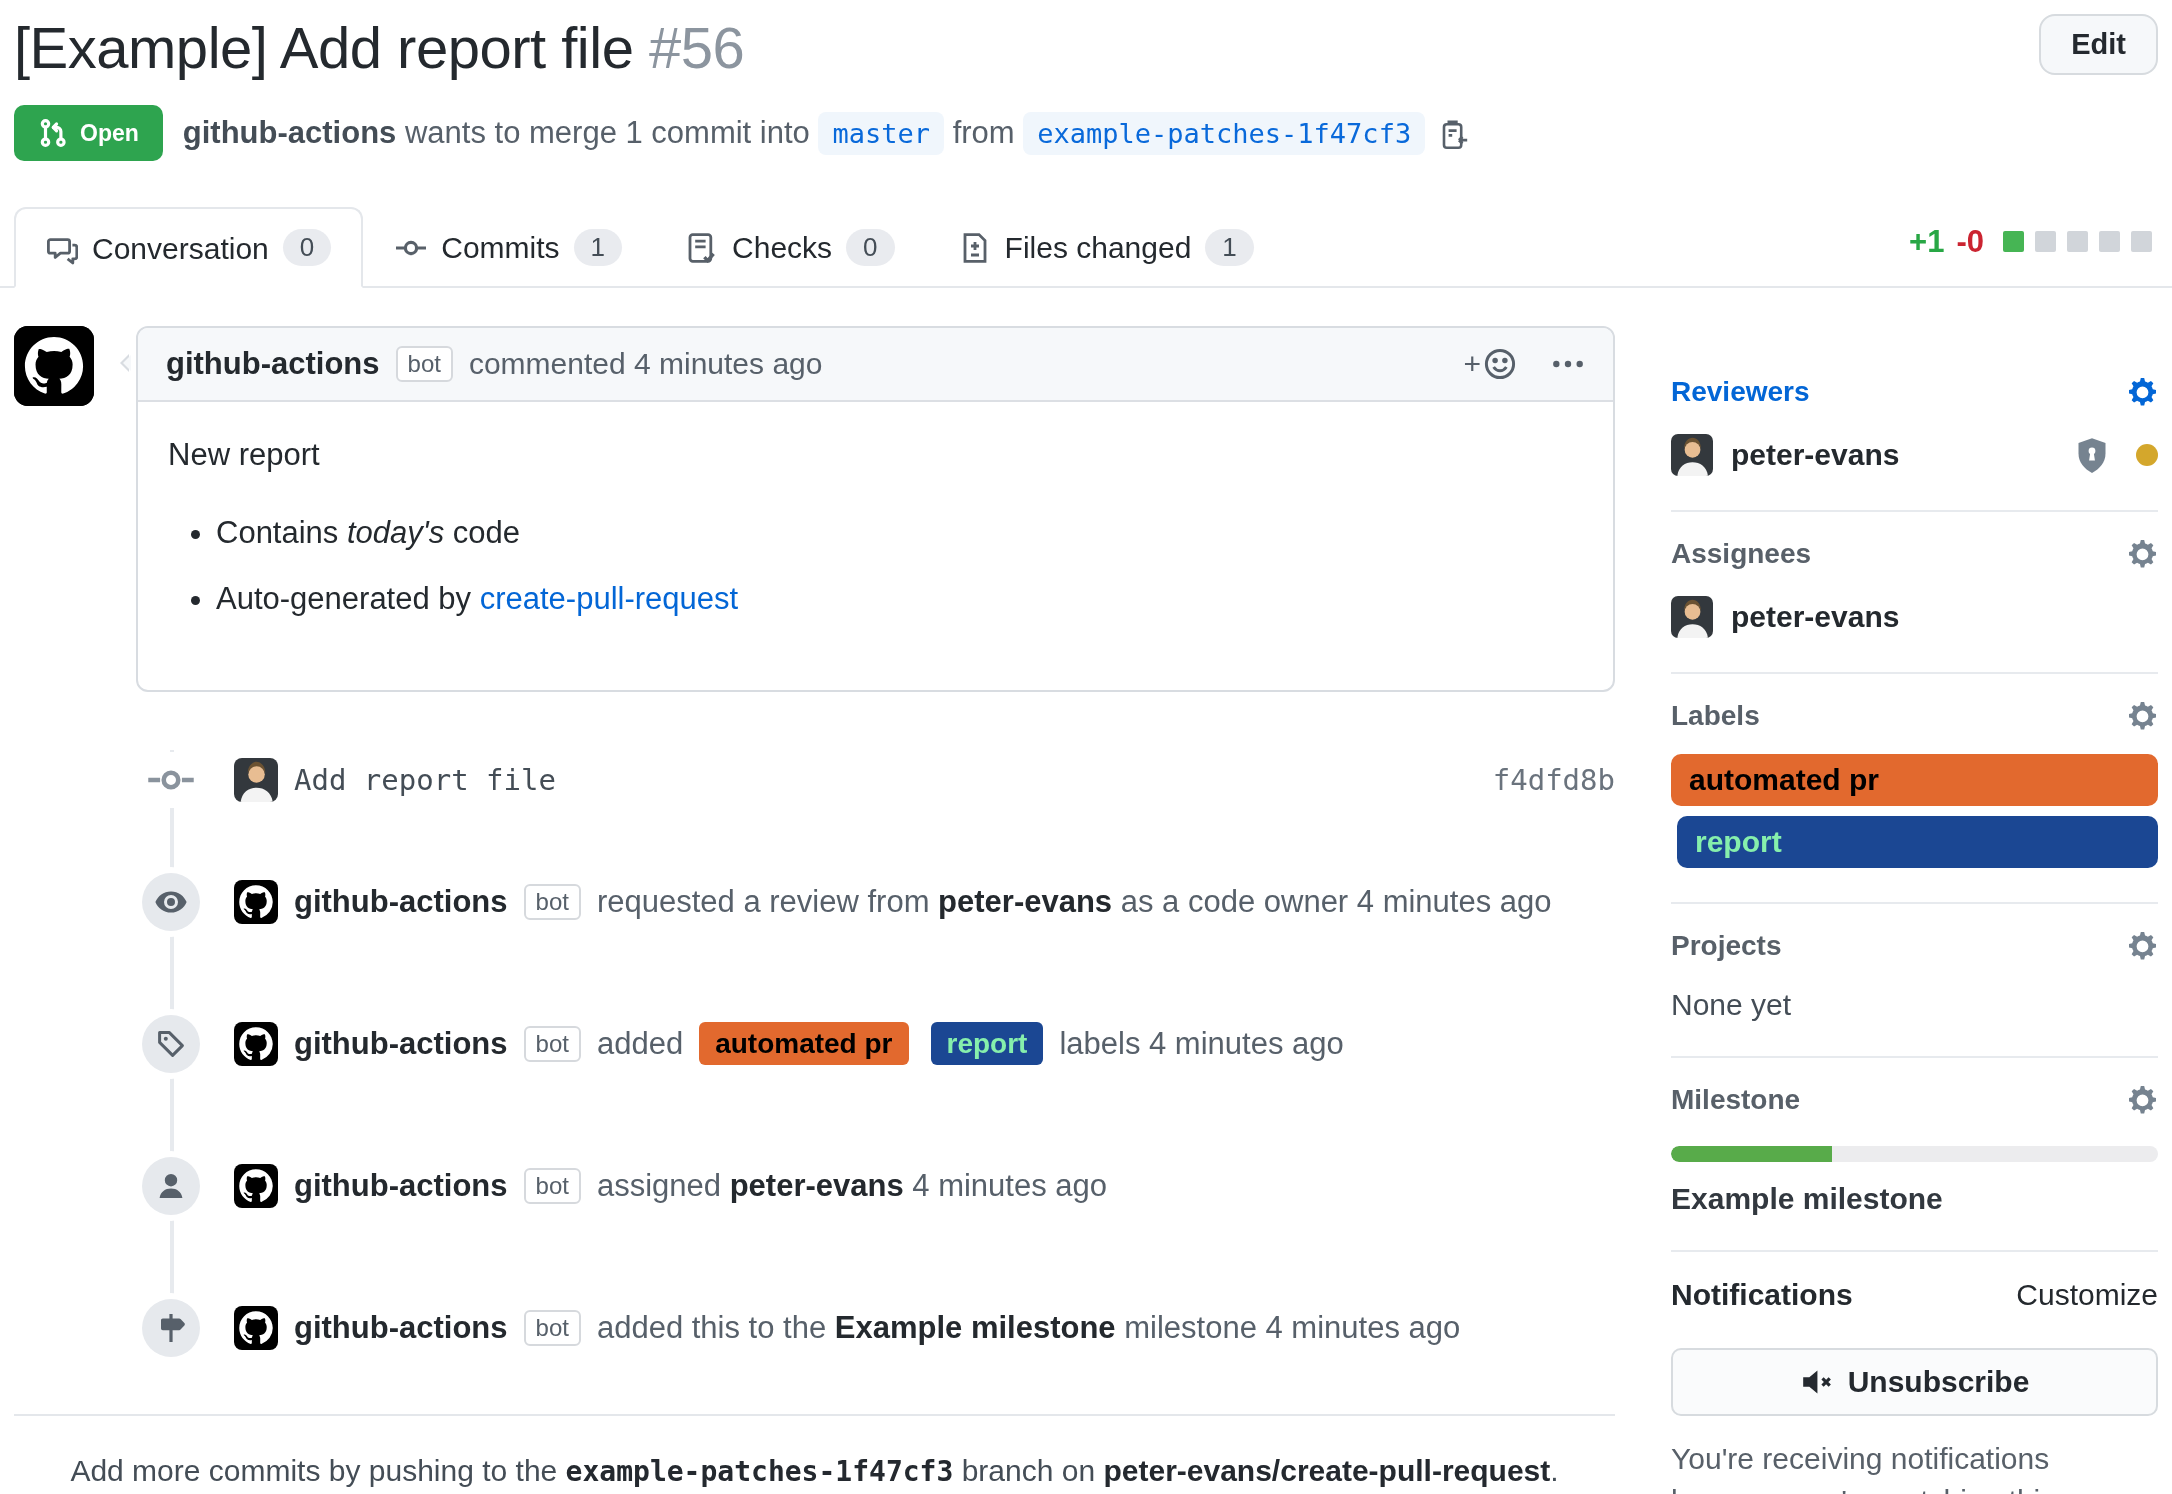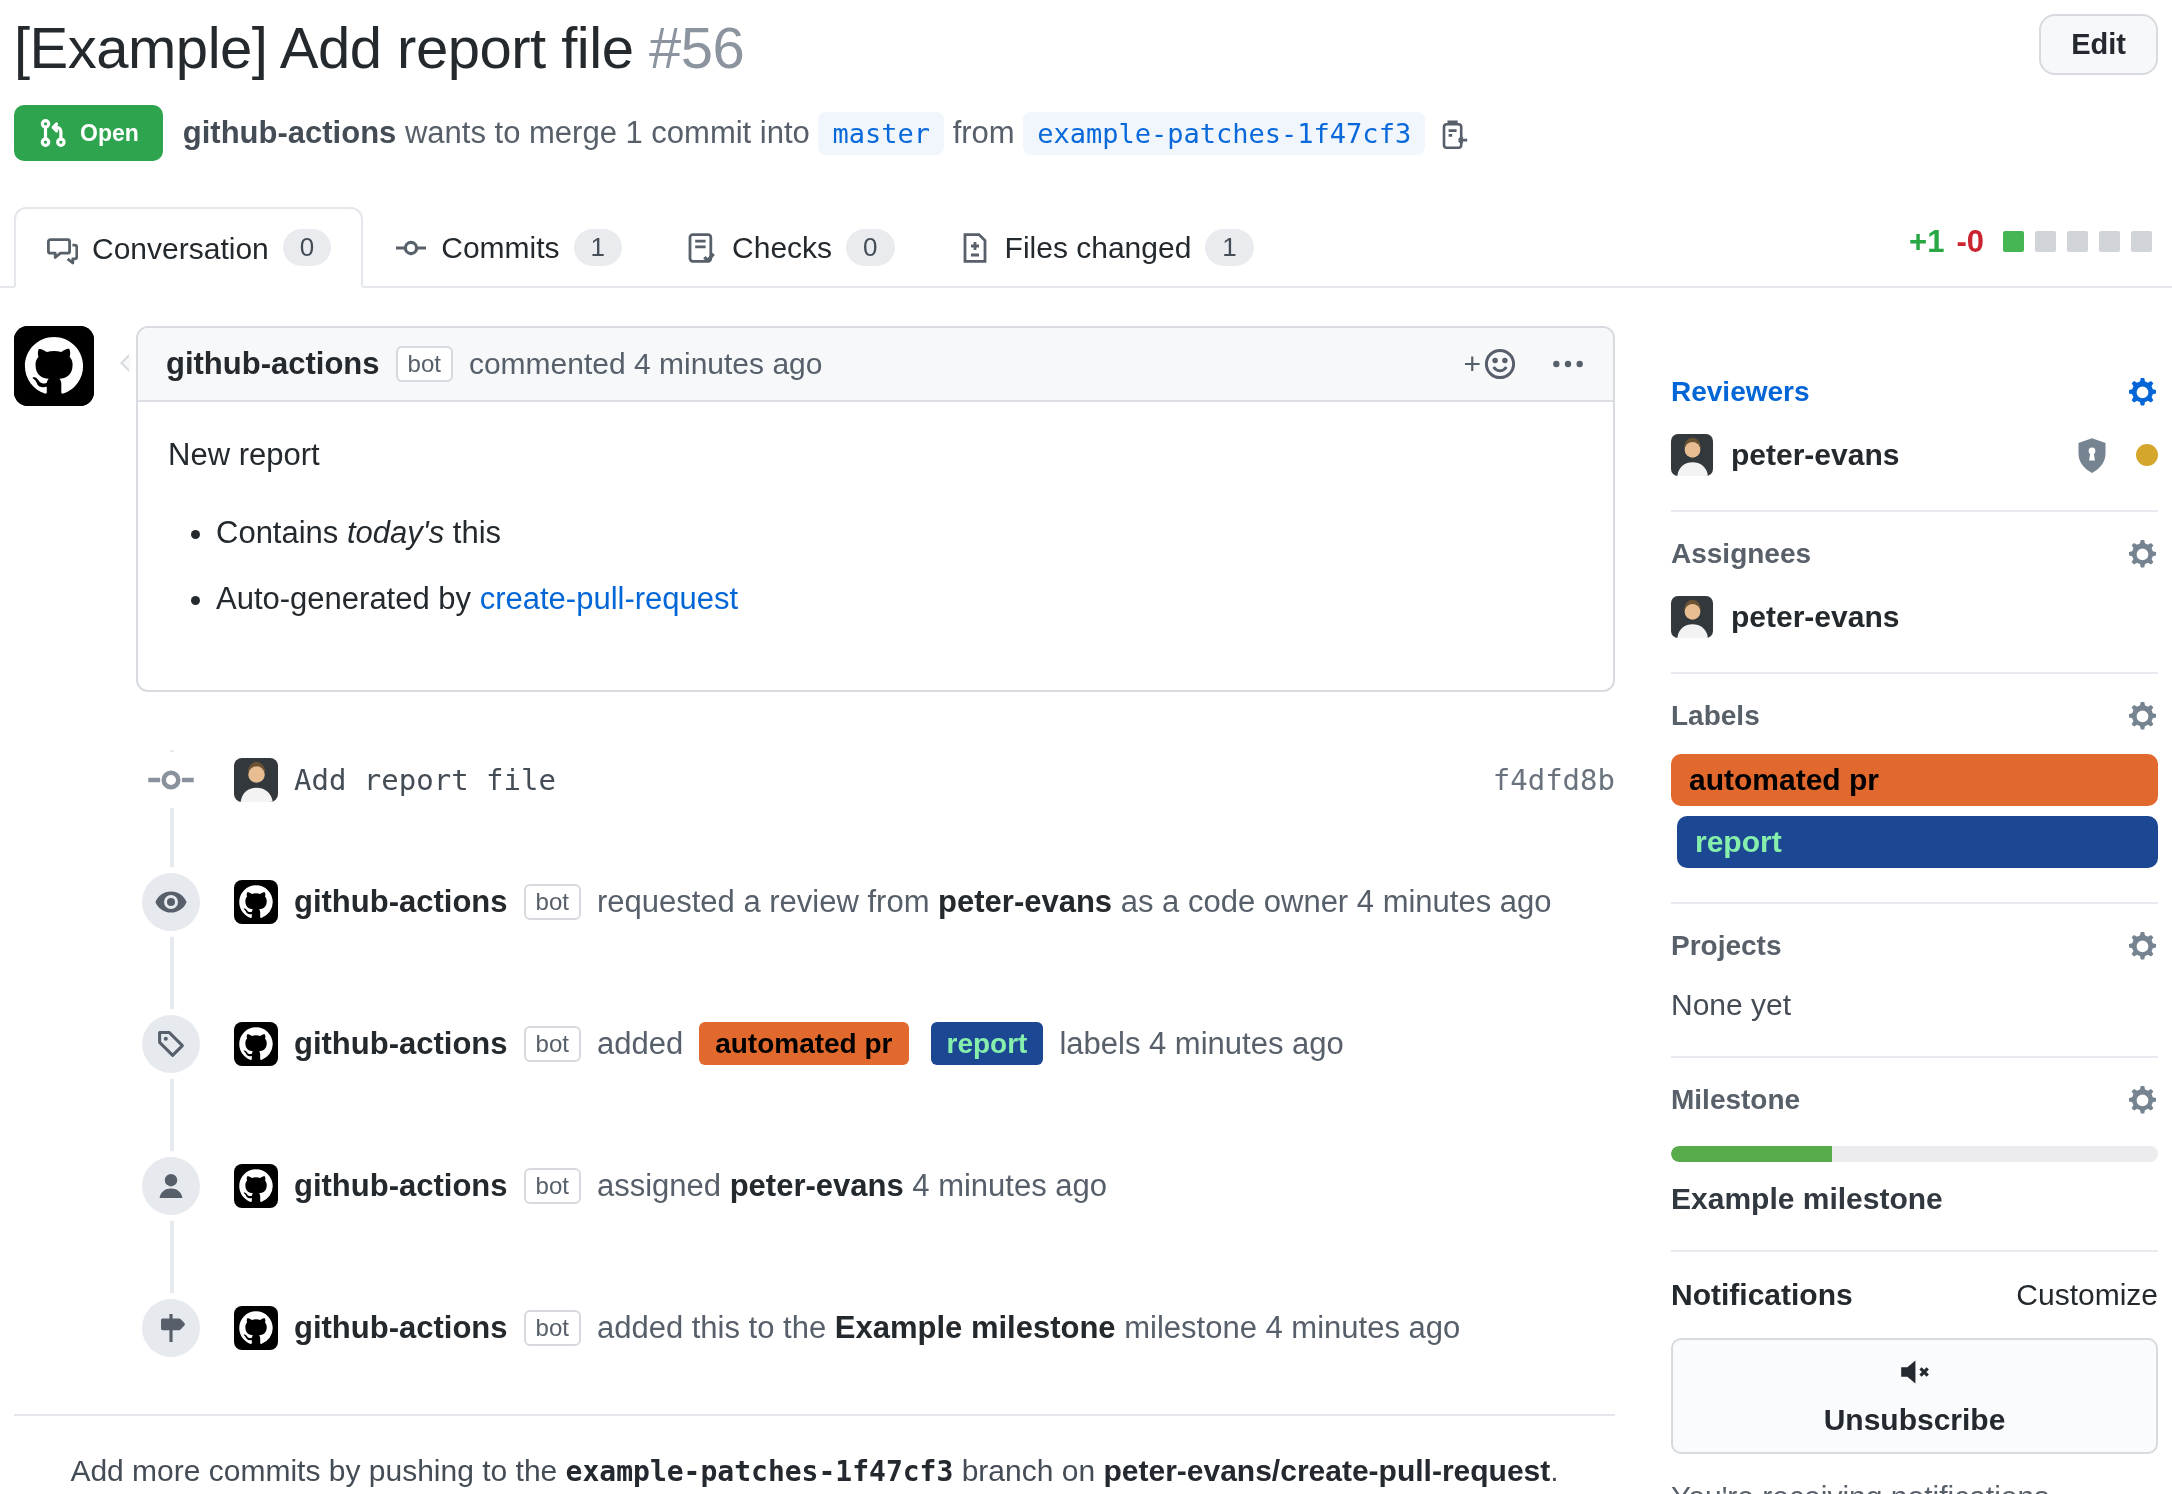--- a/index.html
+++ b/index.html
@@ -106,23 +106,23 @@
   .rev-icons { margin-left:auto; display:flex; align-items:center; gap:26px; }
   .shield svg { width:36px; height:36px; color:#768390; display:block; }
   .dot { width:22px; height:22px; border-radius:50%; background:#d4a72c; }
   .sb-label { display:block; font-weight:700; font-size:30px; border-radius:10px;
     padding:9px 18px; margin-top:10px; cursor:pointer; }
   .sb-muted { font-size:30px; color:#444d56; font-weight:400; margin-top:26px; }
   .progress { margin-top:30px; height:16px; border-radius:8px; background:#ececee; overflow:hidden; }
   .progress-fill { height:100%; background:#58ab4a; border-radius:8px 0 0 8px; }
   .milestone-name { margin-top:20px; font-size:30px; font-weight:700; color:#32383f; }
   .customize-link { font-weight:400; color:#24292e; font-size:30px; cursor:pointer; }
-  .unsub-btn { margin-top:26px; width:100%; display:flex; align-items:center; justify-content:center; gap:14px;
+  .unsub-btn { margin-top:36px; width:100%; display:flex; align-items:center; justify-content:center; gap:14px;
     background:#fafbfc; border:2px solid #d7dbdf; border-radius:10px; font-size:30px; font-weight:700;
-    color:#24292f; padding:15px 10px; cursor:pointer;flex-direction:column; }
+    color:#24292f; padding:15px 10px; cursor:pointer; }
   .unsub-btn svg { width:34px; height:34px; }
   .notif-caption { margin-top:22px; font-size:30px; color:#586069; line-height:1.4; }
 </style>
 </head>
 <body>
 
 <svg width="0" height="0" style="position:absolute">
   <defs>
     <g id="octocat">
         <path fill="#fff" d="M8 0C3.58 0 0 3.58 0 8c0 3.54 2.29 6.53 5.47 7.59.4.07.55-.17.55-.38 0-.19-.01-.82-.01-1.49-2.01.37-2.53-.49-2.69-.94-.09-.23-.48-.94-.82-1.13-.28-.15-.68-.52-.01-.53.63-.01 1.08.58 1.23.82.72 1.21 1.87.87 2.33.66.07-.52.28-.87.51-1.07-1.78-.2-3.64-.89-3.64-3.95 0-.87.31-1.59.82-2.15-.08-.2-.36-1.02.08-2.12 0 0 .67-.21 2.2.82.64-.18 1.32-.27 2-.27s1.36.09 2 .27c1.53-1.04 2.2-.82 2.2-.82.44 1.1.16 1.92.08 2.12.51.56.82 1.27.82 2.15 0 3.07-1.87 3.75-3.65 3.95.29.25.54.73.54 1.48 0 1.07-.01 1.93-.01 2.2 0 .21.15.46.55.38A8.01 8.01 0 0 0 16 8c0-4.42-3.58-8-8-8z"></path>
@@ -244,21 +244,21 @@
             <svg width="34" height="34" viewBox="0 0 16 16" fill="#57606a">
                 <circle cx="2.5" cy="8" r="1.5"></circle>
                 <circle cx="8" cy="8" r="1.5"></circle>
                 <circle cx="13.5" cy="8" r="1.5"></circle>
               </svg>
           </span>
         </div>
         <div class="comment-body">
           <p>New report</p>
           <ul>
-            <li><span>Contains </span><i>today's</i><span> this</span></li>
+            <li><span>Contains </span><i>today's</i><span> code</span></li>
             <li><span>Auto-generated by </span><a>create-pull-request</a></li>
           </ul>
         </div>
       </div>
     </div>
 
     <div class="timeline">
 
       <div class="trow commit-row">
         <span class="commit-icon-wrap">

